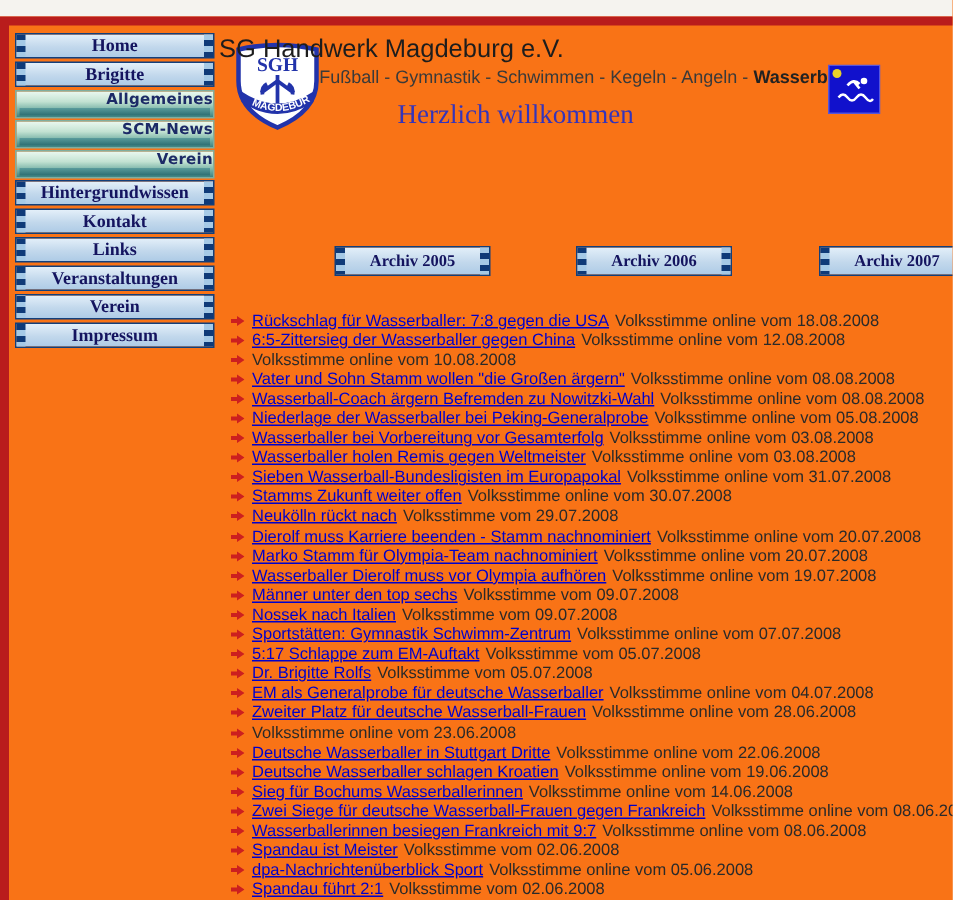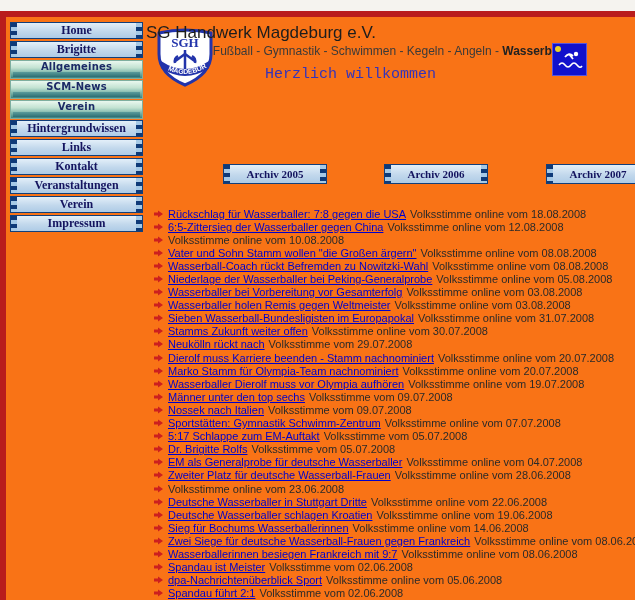--- a/index.html
+++ b/index.html
@@ -26,36 +26,36 @@
   .side-btn::before,.side-btn::after{
     content:"";position:absolute;top:0;bottom:0;width:6px;
     background:repeating-linear-gradient(180deg,#0f3a78 0px,#0f3a78 4px,#a5c9e6 4px,#a5c9e6 8px);
   }
   .side-btn::before{left:0;}
   .side-btn::after{right:0;background:repeating-linear-gradient(180deg,#a5c9e6 0px,#a5c9e6 4px,#0f3a78 4px,#0f3a78 8px);}
   .side-btn.sub{
     height:19px;margin-bottom:1px;border:1px solid #7fae9f;
     background:linear-gradient(180deg,#eaf8ef 0%,#c3e2d2 40%,#77b2a6 72%,#3e8382 100%);
     font-family:"DejaVu Sans", sans-serif;font-size:10px;color:#1c2a66;
-    padding-bottom:6px;letter-spacing:0.2px;
+    padding-bottom:6px;letter-spacing:0.2px;justify-content:flex-end;
   }
   .side-btn.sub::before{display:none;}
   .side-btn.sub::after{
     left:2px;right:2px;top:auto;bottom:1px;height:5px;width:auto;
     background:linear-gradient(180deg,#5b9c9c,#2c6e72);
   }
 
   
   .hdr-title{position:absolute;left:140px;right:5px;top:6px;text-align:left;
     font-size:17px;font-weight:normal;color:#1d1d1d;}
   .hdr-sub{position:absolute;left:140px;right:5px;top:27px;text-align:center;
     font-size:12px;color:#3a3a3a;}
   .hdr-sub b{color:#222;}
   .welcome{position:absolute;left:259px;top:49px;
-    font-family:Liberation Mono, monospace;font-size:15px;color:#3434bb;}
+    font-family:Liberation Serif, serif;font-size:18px;color:#3434bb;}
   .logo{position:absolute;left:144px;top:9px;}
   .wp-icon{position:absolute;left:546px;top:26px;}
 
   
   .archive-btn{
     position:absolute;top:147px;width:104px;height:20px;font-size:11px;
   }
   .archive-btn.a0{left:217px;}
   .archive-btn.a1{left:378px;}
   .archive-btn.a2{left:540px;}
@@ -86,24 +86,24 @@
       <div class="side-btn sub">
         <span>SCM-News</span>
       </div>
       <div class="side-btn sub">
         <span>Verein</span>
       </div>
       <div class="side-btn">
         <span>Hintergrundwissen</span>
       </div>
       <div class="side-btn">
+        <span>Kontakt</span>
+      </div>
+      <div class="side-btn">
         <span>Links</span>
-      </div>
-      <div class="side-btn">
-        <span>Kontakt</span>
       </div>
       <div class="side-btn">
         <span>Veranstaltungen</span>
       </div>
       <div class="side-btn">
         <span>Verein</span>
       </div>
       <div class="side-btn">
         <span>Impressum</span>
       </div>
@@ -180,21 +180,21 @@
         </span>
     <span class="news-link">Vater und Sohn Stamm wollen "die Großen ärgern"</span>
     <span class="news-src">Volksstimme online vom 08.08.2008</span>
   </div>
       <div class="news-row">
     <span class="bullet">
           <svg width="9" height="8" viewBox="0 0 9 8">
             <path d="M0,2.6 h4 V0.6 l5,3.4 -5,3.4 V5.4 H0 Z" fill="#cc1f1f"></path>
           </svg>
         </span>
-    <span class="news-link">Wasserball-Coach rückt Befremden zu Nowitzki-Wahl</span>
+    <span class="news-link">Wasserball-Coach ärgern Befremden zu Nowitzki-Wahl</span>
     <span class="news-src">Volksstimme online vom 08.08.2008</span>
   </div>
       <div class="news-row">
     <span class="bullet">
           <svg width="9" height="8" viewBox="0 0 9 8">
             <path d="M0,2.6 h4 V0.6 l5,3.4 -5,3.4 V5.4 H0 Z" fill="#cc1f1f"></path>
           </svg>
         </span>
     <span class="news-link">Niederlage der Wasserballer bei Peking-Generalprobe</span>
     <span class="news-src">Volksstimme online vom 05.08.2008</span>

